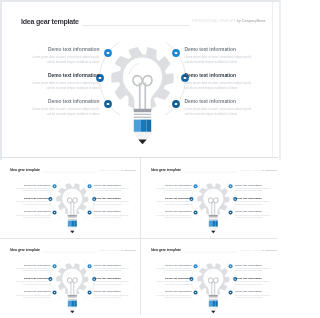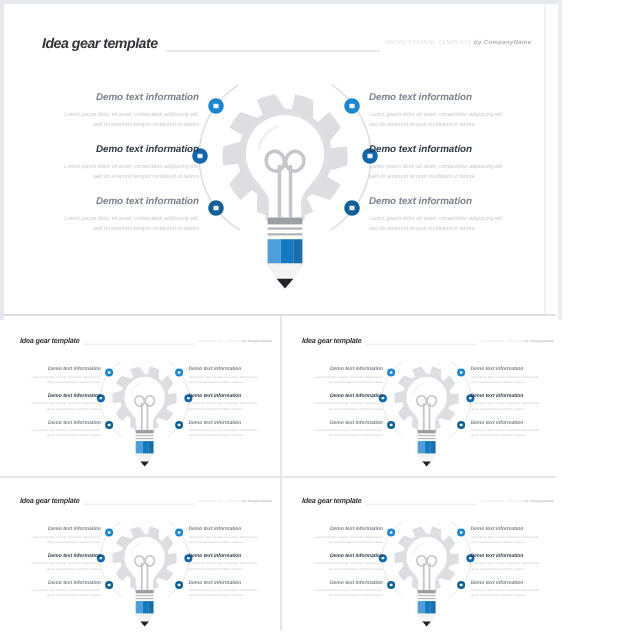--- a/index.html
+++ b/index.html
@@ -1,21 +1,21 @@
 <!DOCTYPE html>
 <html><head>
 <meta charset="utf-8">
 <title>Idea gear template</title>
 <style>
   html,body{margin:0;padding:0;}
   body{width:281px;height:318px;background:#ffffff;
        font-family:"Liberation Sans",sans-serif;overflow:hidden;
        -webkit-font-smoothing:antialiased;}
   .page{position:relative;width:281px;height:318px;box-sizing:border-box;
-        background:#ffffff;overflow:hidden;font-style:italic;}
+        background:#ffffff;overflow:hidden;}
   .frame-l{position:absolute;left:0;top:0;width:1.5px;height:318px;background:#e5e8ec;}
   .frame-t{position:absolute;left:0;top:0;width:281px;height:1.5px;background:#e5e8ec;}
   .frame-r{position:absolute;left:278.5px;top:0;width:2.5px;height:318px;background:#eceef1;}
   .frame-b{position:absolute;left:0;top:313px;width:278.5px;height:1.5px;background:#dfe2e6;}
 
   
   .hero{position:absolute;left:1.5px;top:1.5px;width:271px;height:155px;background:#fff;}
   .hero-border{position:absolute;left:271.5px;top:1.5px;width:1px;height:155px;background:#eef0f2;}
   .divider-h{position:absolute;left:0px;top:157px;width:278px;height:1px;background:#dcdfe3;}
 

